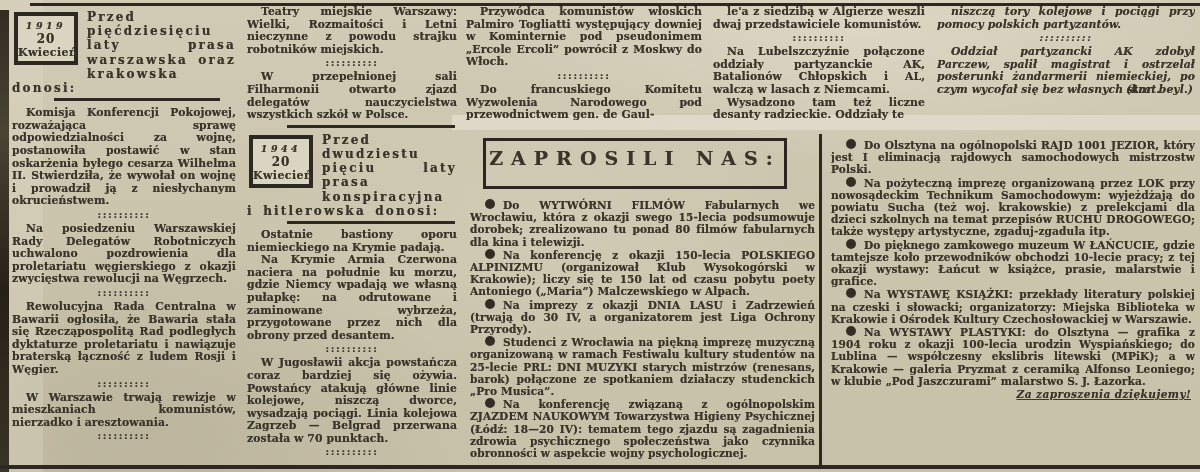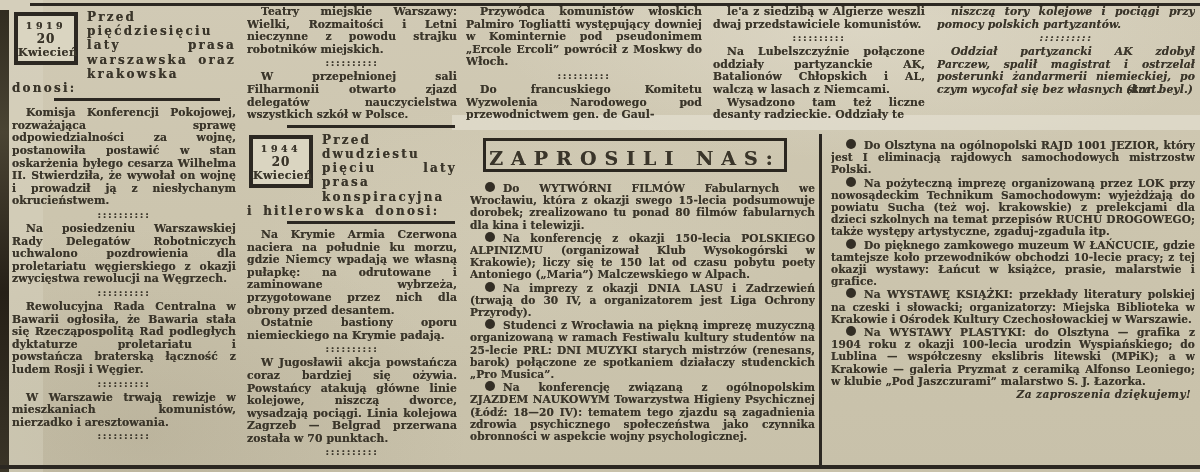--- a/index.html
+++ b/index.html
@@ -32,31 +32,31 @@
   #zapL{left:470px;top:136px;width:345px;height:329px;font-size:10.6px;line-height:12.2px;}
   #zapR{left:831px;top:139px;width:364px;height:326px;font-size:10.6px;line-height:12.2px;}
 
   .para{margin:0;text-indent:14px;}
   .sep{text-align:center;text-indent:0;letter-spacing:1.6px;font-size:10px;line-height:12px;margin:1px 0 2px;}
   .rule{height:3px;background:#2c2822;margin:3px 16px 6px 42px;}
   .rule.c2{margin:3px 2px 5px 40px;}
 
   .datebox{float:left;width:64px;border:4px solid #2c2822;background:#dad5c1;
     text-align:center;margin:2px 9px 2px 2px;padding:4px 0 3px;}
-  .db-year{font-size:9.5px;line-height:11px;letter-spacing:3.5px;}
+  .db-year{font-size:9.5px;line-height:11px;letter-spacing:3.5px;font-style:italic;}
   .db-day{font-size:12px;line-height:16px;letter-spacing:1px;}
   .db-month{font-size:11px;line-height:11px;letter-spacing:.4px;}
   .box-header{font-size:12px;line-height:14.2px;letter-spacing:2.2px;word-spacing:3px;text-align:justify;margin:0;}
   .clear{clear:both;}
 
-  .headline-box{border:3px solid #2b2720;margin:2px 28px 10px 13px;padding:7px 2px 1px;
+  .headline-box{border:3px solid #2b2720;margin:2px 28px 10px 13px;padding:7px 2px 18px;
     text-align:center;font-size:19px;line-height:20px;letter-spacing:8px;text-indent:0;white-space:nowrap;}
   .bul{margin:0 0 1px;text-indent:15px;}
   .dot{display:inline-block;width:10px;height:10px;border-radius:50%;background:#332e25;margin-right:8px;}
-  .closing{text-align:right;font-style:italic;letter-spacing:.4px;margin:1px 4px 0 0;text-indent:0;}
+  .closing{text-align:right;font-style:italic;letter-spacing:.4px;margin:1px 4px 0 0;text-indent:0;text-decoration:underline;}
   .sigline{text-align:right;margin-top:-12.6px;text-indent:0;padding-right:2px;}
 </style>
 </head>
 <body>
 
 <div class="paper">
   <div class="left-edge"></div>
   <div class="edge-light"></div>
   <div class="corner"></div>
   <div class="top-rule"></div>
@@ -68,41 +68,41 @@
       <div class="db-day">20</div>
       <div class="db-month">Kwiecień</div>
     </div>
     <p class="box-header">Przed pięćdziesięciu laty prasa warszawska oraz krakowska donosi:</p>
     <div class="clear"></div>
     <div class="rule"></div>
     <p class="para">Komisja Konferencji Pokojowej, rozważająca sprawę odpowiedzialności za wojnę, postanowiła postawić w stan oskarżenia byłego cesarza Wilhelma II. Stwierdziła, że wywołał on wojnę i prowadził ją z niesłychanym okrucieństwem.</p>
     <p class="sep">::::::::::</p>
     <p class="para">Na posiedzeniu Warszawskiej Rady Delegatów Robotniczych uchwalono pozdrowienia dla proletariatu węgierskiego z okazji zwycięstwa rewolucji na Węgrzech.</p>
     <p class="sep">::::::::::</p>
-    <p class="para">Rewolucyjna Rada Centralna w Bawarii ogłosiła, że Bawaria stała się Rzecząpospolitą Rad podległych dyktaturze proletariatu i powstańcza braterską łączność z ludem Rosji i Węgier.</p>
+    <p class="para">Rewolucyjna Rada Centralna w Bawarii ogłosiła, że Bawaria stała się Rzecząpospolitą Rad podległych dyktaturze proletariatu i nawiązuje braterską łączność z ludem Rosji i Węgier.</p>
     <p class="sep">::::::::::</p>
     <p class="para">W Warszawie trwają rewizje w mieszkaniach komunistów, nierzadko i aresztowania.</p>
     <p class="sep">::::::::::</p>
   </div>
 
   <div class="col" id="col2">
     <p class="para">Teatry miejskie Warszawy: Wielki, Rozmaitości i Letni nieczynne z powodu strajku robotników miejskich.</p>
     <p class="sep">::::::::::</p>
     <p class="para">W przepełnionej sali Filharmonii otwarto zjazd delegatów nauczycielstwa wszystkich szkół w Polsce.</p>
     <div class="rule c2"></div>
     <div class="datebox">
       <div class="db-year">1944</div>
       <div class="db-day">20</div>
       <div class="db-month">Kwiecień</div>
     </div>
     <p class="box-header">Przed dwudziestu pięciu laty prasa konspiracyjna i hitlerowska donosi:</p>
     <div class="clear"></div>
     <div class="rule c2"></div>
+    <p class="para">Ostatnie bastiony oporu niemieckiego na Krymie padają.</p>
     <p class="para">Na Krymie Armia Czerwona naciera na południe ku morzu, gdzie Niemcy wpadają we własną pułapkę: na odrutowane i zaminowane wybrzeża, przygotowane przez nich dla obrony przed desantem.</p>
-    <p class="para">Ostatnie bastiony oporu niemieckiego na Krymie padają.</p>
     <p class="sep">::::::::::</p>
     <p class="para">W Jugosławii akcja powstańcza coraz bardziej się ożywia. Powstańcy atakują główne linie kolejowe, niszczą dworce, wysadzają pociągi. Linia kolejowa Zagrzeb — Belgrad przerwana została w 70 punktach.</p>
     <p class="sep">::::::::::</p>
   </div>
 
   <div class="col" id="col3">
     <p class="para">Przywódca komunistów włoskich Palmiro Togliatti występujący downiej w Kominternie pod pseudonimem „Ercole Ercoli” powrócił z Moskwy do Włoch.</p>
     <p class="sep">::::::::::</p>
     <p class="para">Do francuskiego Komitetu Wyzwolenia Narodowego pod przewodnictwem gen. de Gaul-</p>
   </div>

